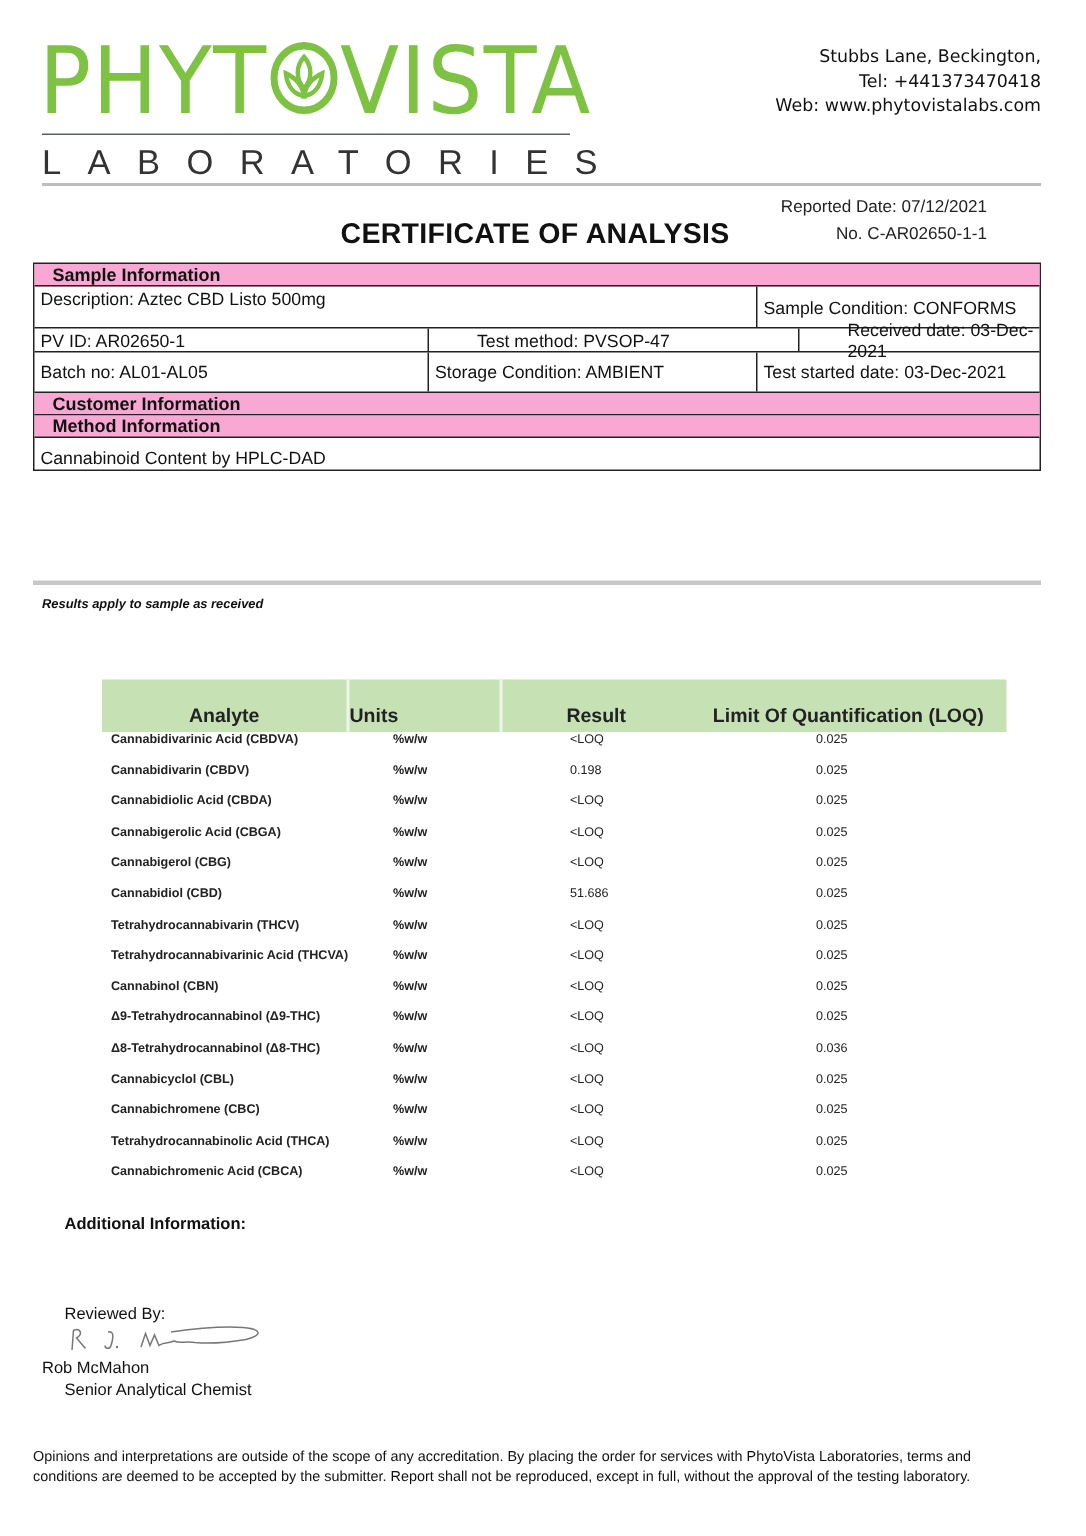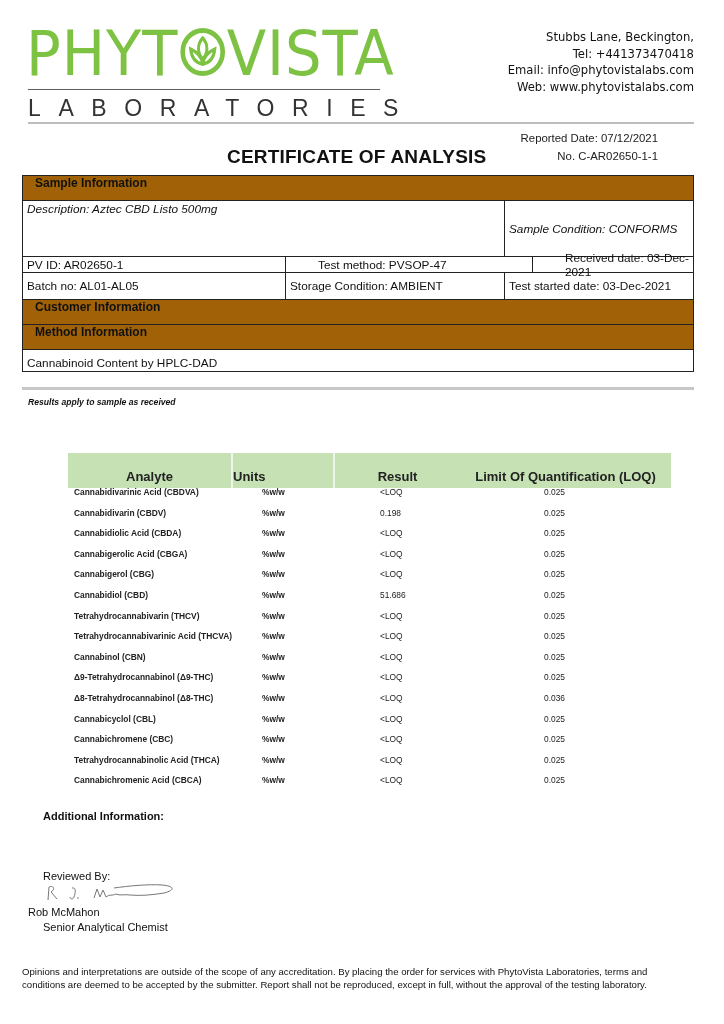--- a/index.html
+++ b/index.html
@@ -18,29 +18,29 @@
     
     .addr { right: 30px; top: 29px; text-align: right; font-family: "DejaVu Sans", sans-serif; font-size: 11.6px; line-height: 16.5px; color: #111; }
 
     
     .title { left: 215px; top: 146px; font-family: "Liberation Sans", sans-serif; font-weight: bold; font-size: 19px; color: #111; letter-spacing: 0.2px; margin-left: 12px; }
     .reported { right: 66px; top: 132px; font-size: 11.4px; color: #222; }
     .certno { right: 66px; top: 150px; font-size: 11.4px; color: #222; }
 
     
     .info { left: 22px; top: 175px; width: 672px; border: 1.5px solid #222; }
-    .sec-bar { background: #a16207; border-bottom: 1.5px solid #222; font-weight: bold; font-size: 12px; padding: 0 0 0 12px; height: 25px; line-height: 15px; color: #111; }
+    .sec-bar { background: #f9a8d4; border-bottom: 1.5px solid #222; font-weight: bold; font-size: 12px; padding: 0 0 0 12px; height: 15px; line-height: 15px; color: #111; }
     .row { display: flex; border-bottom: 1.5px solid #222; font-size: 11.8px; color: #111; }
     .row:last-child { border-bottom: none; }
     .cell { border-right: 1px solid #222; padding: 0 0 0 4px; display: flex; align-items: center; }
     .cell:last-child { border-right: none; }
     .c1 { width: 263px; }
     .c2 { width: 219px; }
     .c3 { flex: 1; }
-    .desc-row { height: 56px; font-style: italic; }
+    .desc-row { height: 28px; }
     .desc-row .cell.wide { width: 482px; align-items: flex-start; padding-top: 1px; }
     .small-row { height: 16px; gap: 28px; }
     .mid-row { height: 27px; }
     .name-row { height: 37px; align-items: flex-start; padding: 1px 0 0 4px; }
     .method-row { height: 21px; align-items: flex-end; padding: 0 0 1px 4px; }
 
     .sep-rule { left: 22px; top: 387px; width: 672px; height: 3px; background: #c7c7c7; }
     .results-note { left: 28px; top: 397px; font-family: "Liberation Sans", sans-serif; font-style: italic; font-weight: bold; font-size: 8.6px; color: #111; }
 
     
@@ -78,21 +78,20 @@
         <path d="M38 22 C37 31 32 36 25 37 C26 30 31 25 38 22 Z" fill="none" stroke="#7dc242" stroke-width="3.2"></path>
       </svg></span><span>VISTA</span>
 </div>
 <div class="abs logo-rule-top"></div>
 <div class="abs logo-sub">LABORATORIES</div>
 <div class="abs logo-rule-bottom"></div>
 
 <div class="abs addr">
   <div>Stubbs Lane, Beckington,</div>
   <div>Tel: +441373470418</div>
-  <div>Email: info@phytovistalabs.com</div>
   <div>Web: www.phytovistalabs.com</div>
 </div>
 
 <div class="abs reported">Reported Date: 07/12/2021</div>
 <div class="abs title">CERTIFICATE OF ANALYSIS</div>
 <div class="abs certno">No. C-AR02650-1-1</div>
 
 <div class="abs info">
   <div class="sec-bar">Sample Information</div>
   <div class="row desc-row">

